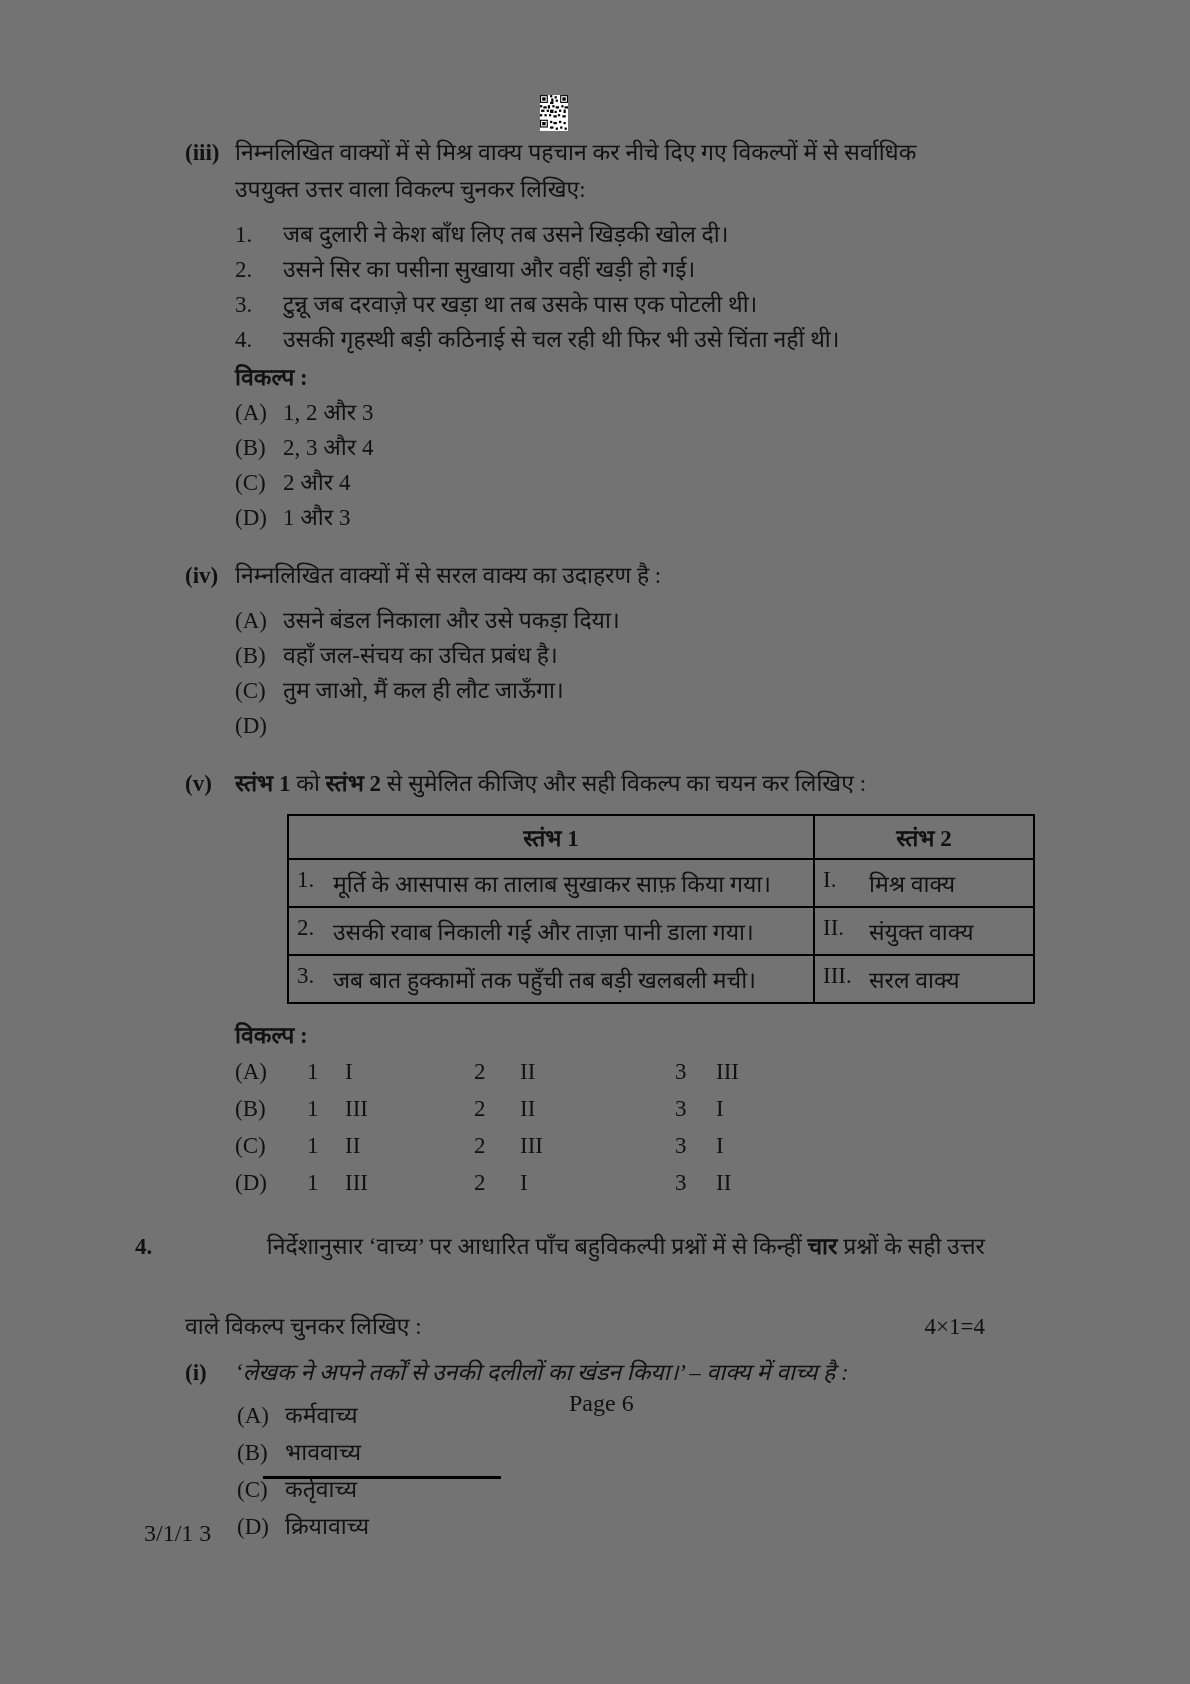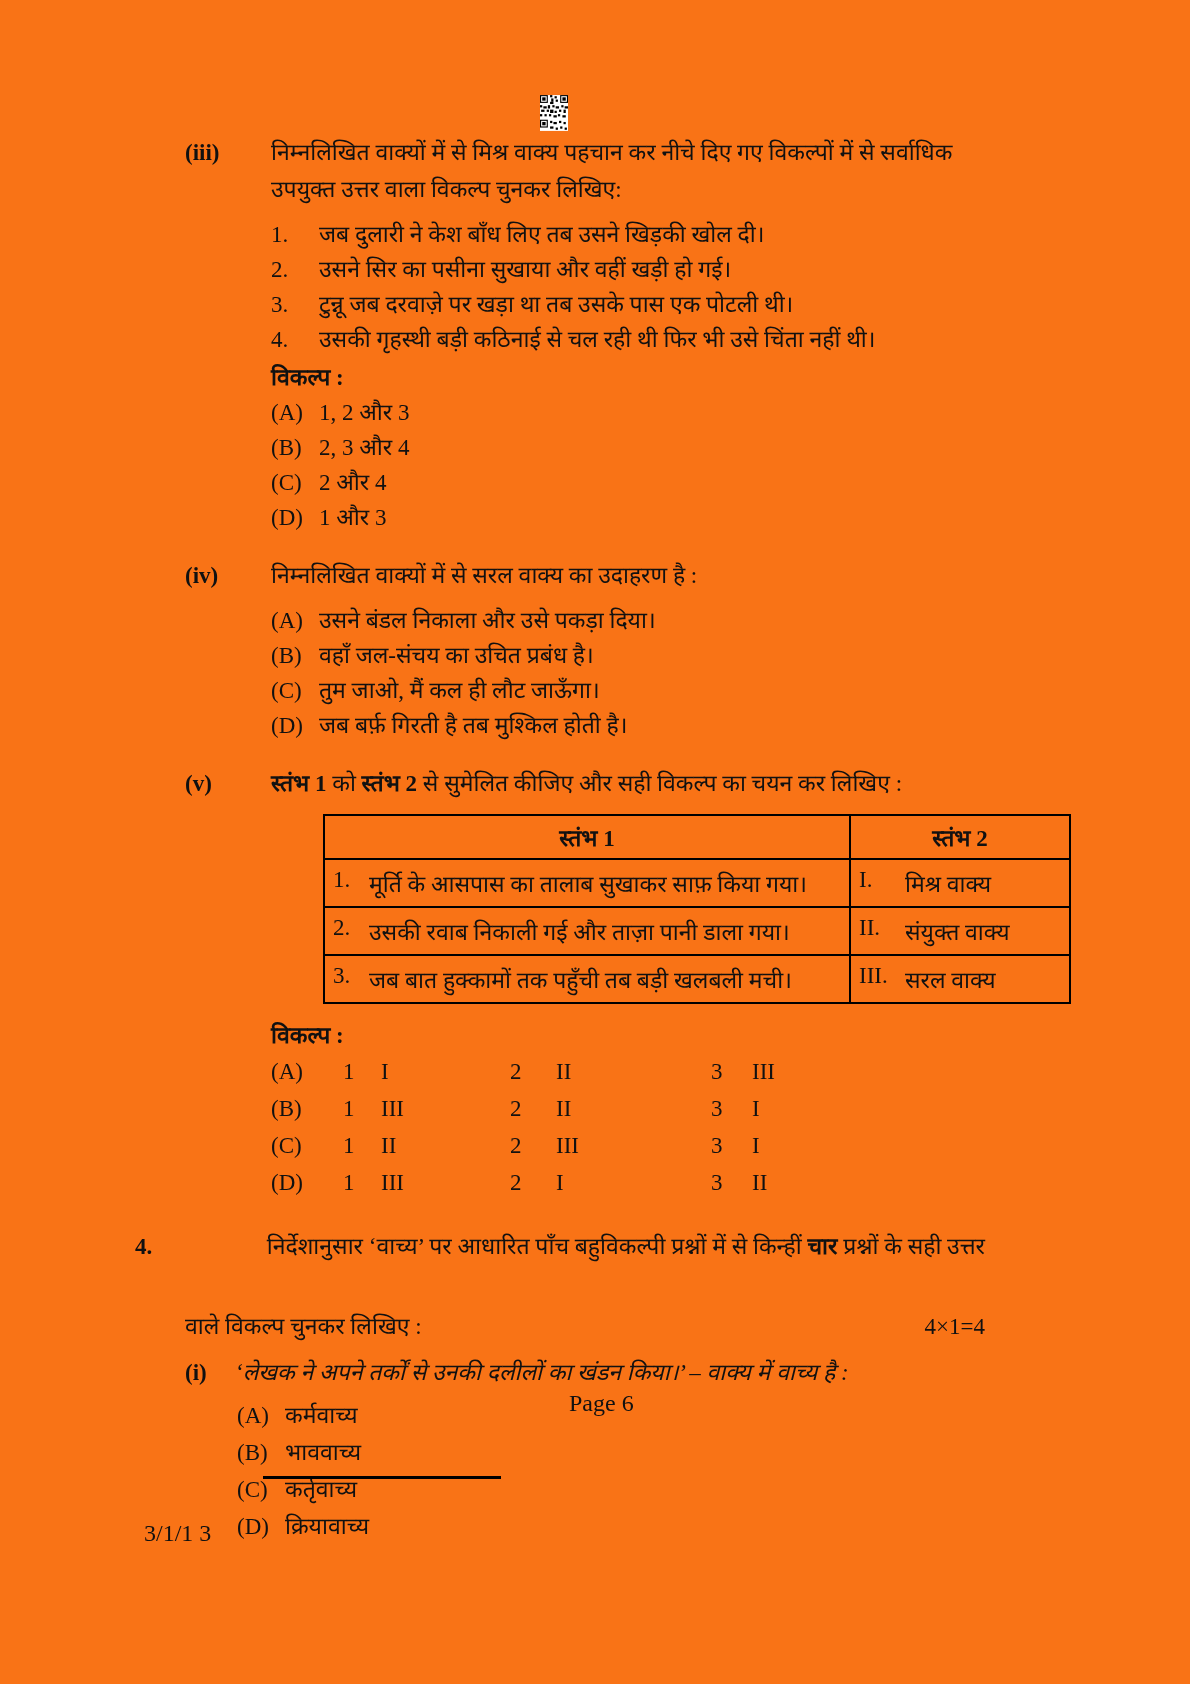--- a/index.html
+++ b/index.html
@@ -1,29 +1,29 @@
 <!DOCTYPE html>
 <html><head>
 <meta charset="utf-8">
 <style>
   html,body{margin:0;padding:0;background:#ffffff;}
   .page{
     position:relative;
     width:1190px;height:1684px;
-    background:#f97316;
+    background:#737373;
     color:#111;
     font-family:"Liberation Serif","DejaVu Serif",serif;
     font-size:23px;
     overflow:hidden;
   }
   .qr{position:absolute;left:540px;top:95px;width:28px;height:36px;}
   .content{position:absolute;left:185px;top:134px;width:800px;}
   .sub{display:flex;margin-bottom:22px;}
   .sub-marker{width:50px;flex-shrink:0;font-weight:bold;line-height:37px;}
-  .sub-body{flex:1;min-width:0;margin-left:36px;}
+  .sub-body{flex:1;min-width:0;}
   .qtext{line-height:37px;}
   .items{margin-top:9px;}
   .item{display:flex;line-height:35px;}
   .item-num{width:48px;flex-shrink:0;}
   .vikalp{font-weight:bold;line-height:35px;margin-top:3px;}
   .opt{display:flex;line-height:35px;}
   .opt-label{width:48px;flex-shrink:0;}
   
   .match-table{border-collapse:collapse;margin:12px 0 14px 52px;table-layout:fixed;width:710px;}
   .match-table th,.match-table td{border:2px solid #000;padding:3px 8px;vertical-align:middle;}
@@ -179,21 +179,20 @@
           <div class="opt">
               <span class="opt-label">(B)</span>
               <span>वहाँ जल-संचय का उचित प्रबंध है।</span>
             </div>
           <div class="opt">
               <span class="opt-label">(C)</span>
               <span>तुम जाओ, मैं कल ही लौट जाऊँगा।</span>
             </div>
           <div class="opt">
               <span class="opt-label">(D)</span>
-              <span>जब बर्फ़ गिरती है तब मुश्किल होती है।</span>
             </div>
         </div>
       </div>
     </section>
 
     <section class="sub">
       <span class="sub-marker">(v)</span>
       <div class="sub-body">
         <div class="qtext">
           <span class="bold">स्तंभ 1</span><span> को </span><span class="bold">स्तंभ 2</span><span> से सुमेलित कीजिए और सही विकल्प का चयन कर लिखिए :</span>

